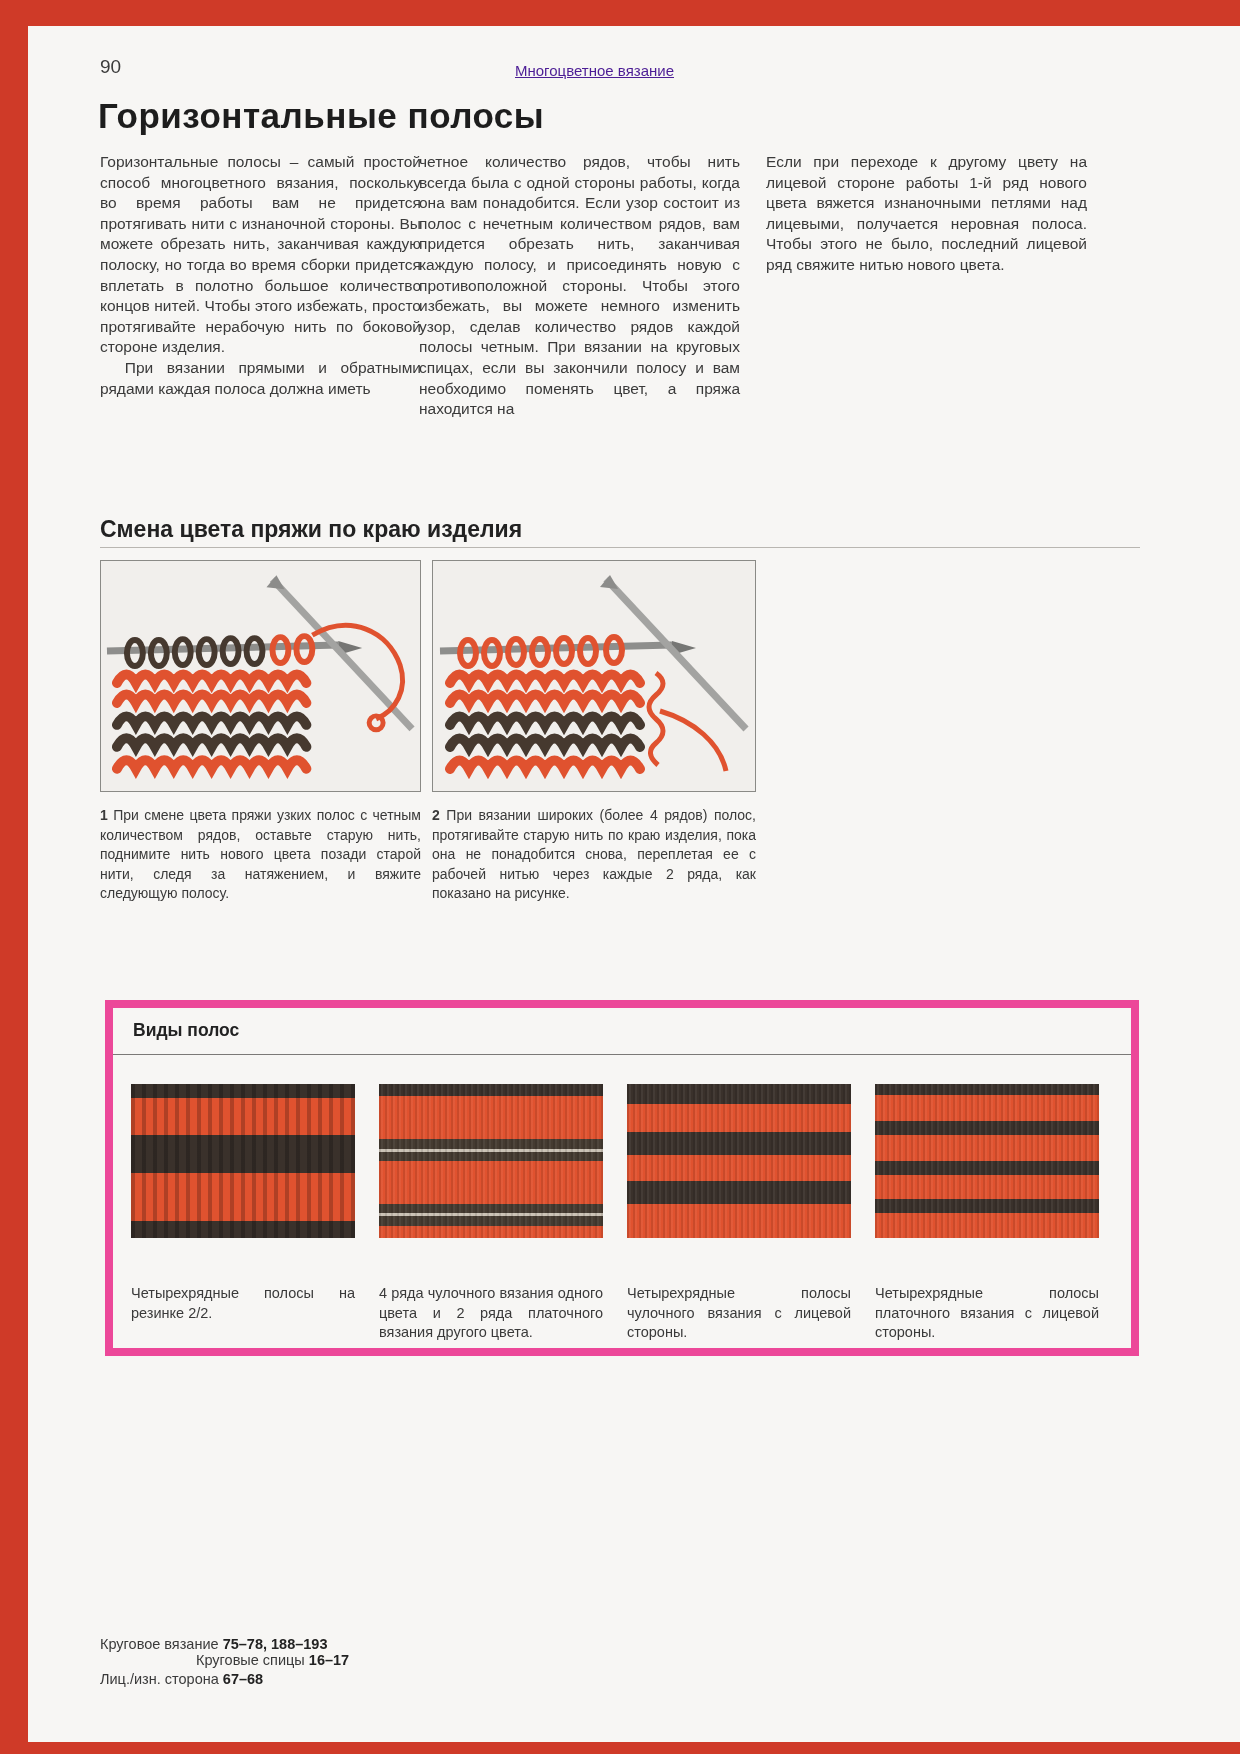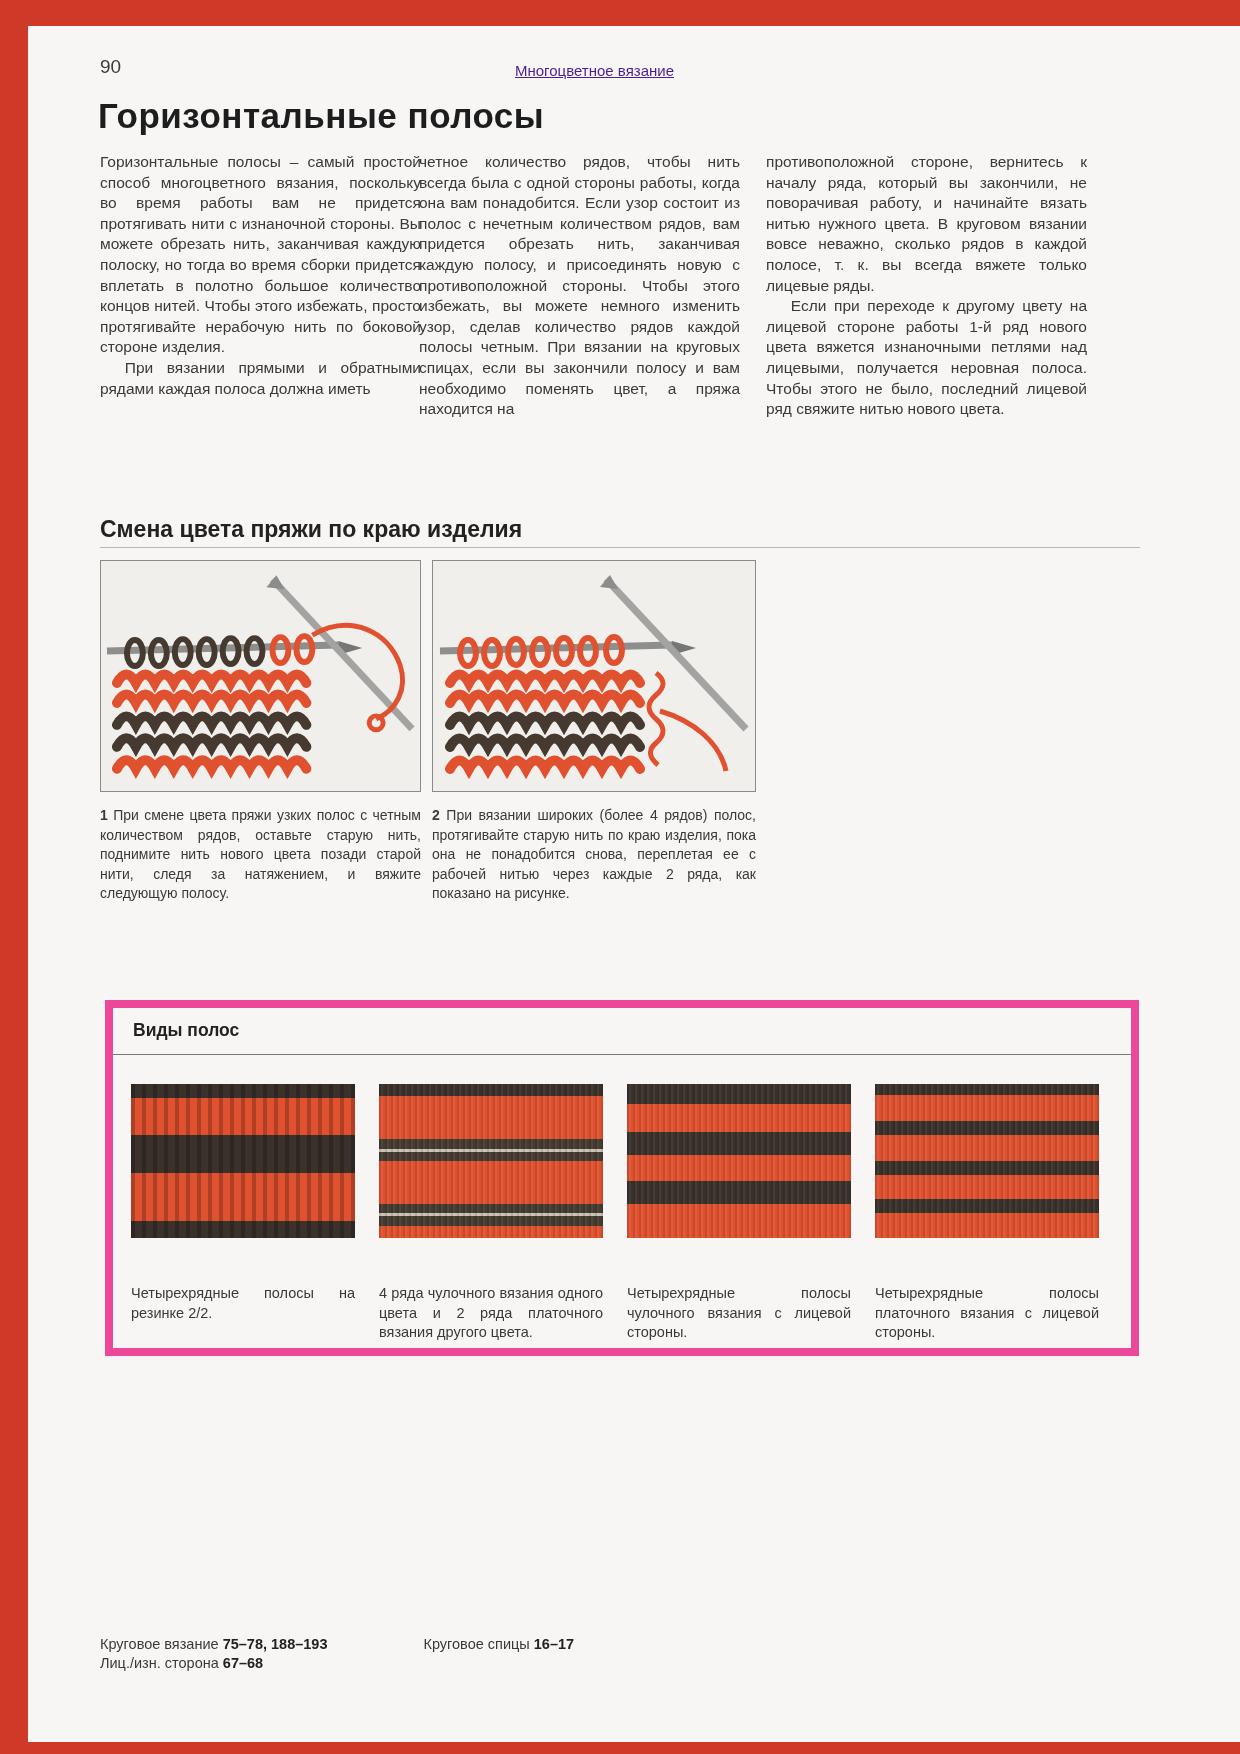--- a/index.html
+++ b/index.html
@@ -52,21 +52,21 @@
       #e0522f 50% 78%, #453b31 78% 84%, #c9c1b4 84% 86%, #453b31 86% 92%, #e0522f 92% 100%);}
   .sw3{background:linear-gradient(180deg,
       #3a312b 0 13%, #e0522f 13% 31%, #3a312b 31% 46%, #e0522f 46% 63%, #3a312b 63% 78%, #e0522f 78% 100%);}
   .sw4{background:linear-gradient(180deg,
       #3a312b 0 7%, #e0522f 7% 24%, #3a312b 24% 33%, #e0522f 33% 50%, #3a312b 50% 59%,
       #e0522f 59% 75%, #3a312b 75% 84%, #e0522f 84% 100%);}
   .sw-caps{position:absolute;left:18px;top:248px;width:998px;display:flex;gap:24px;}
   .sw-cap{width:224px;font-size:14.5px;line-height:19.6px;text-align:justify;color:#3a3a3a;margin-top:28px;}
 
   .footer{position:absolute;left:100px;top:1636px;width:1040px;font-size:14.5px;color:#3a3a3a;}
-  .footer .row1{display:flex;}
+  .footer .row1{display:flex;flex-direction:column;}
   .footer .e2{margin-left:96px;}
   .footer b{font-weight:bold;color:#222;}
   .footer .row2{margin-top:3px;}
 </style>
 </head>
 <body>
 
 <div class="bar bar-top"></div>
 <div class="bar bar-left"></div>
 <div class="bar bar-bottom"></div>
@@ -76,21 +76,20 @@
 <h1 class="title" style="margin:0;">Горизонтальные полосы</h1>
 
 <div class="col col1">
   <p>Горизонтальные полосы – самый простой способ многоцветного вязания, поскольку во время работы вам не придется протягивать нити с изнаночной стороны. Вы можете обрезать нить, заканчивая каждую полоску, но тогда во время сборки придется вплетать в полотно большое количество концов нитей. Чтобы этого избежать, просто протягивайте нерабочую нить по боковой стороне изделия.</p>
   <p>При вязании прямыми и обратными рядами каждая полоса должна иметь</p>
 </div>
 <div class="col col2">
   <p>четное количество рядов, чтобы нить всегда была с одной стороны работы, когда она вам понадобится. Если узор состоит из полос с нечетным количеством рядов, вам придется обрезать нить, заканчивая каждую полосу, и присоединять новую с противоположной стороны. Чтобы этого избежать, вы можете немного изменить узор, сделав количество рядов каждой полосы четным. При вязании на круговых спицах, если вы закончили полосу и вам необходимо поменять цвет, а пряжа находится на</p>
 </div>
 <div class="col col3">
-  <p>противоположной стороне, вернитесь к началу ряда, который вы закончили, не поворачивая работу, и начинайте вязать нитью нужного цвета. В круговом вязании вовсе неважно, сколько рядов в каждой полосе, т. к. вы всегда вяжете только лицевые ряды.</p>
   <p>Если при переходе к другому цвету на лицевой стороне работы 1-й ряд нового цвета вяжется изнаночными петлями над лицевыми, получается неровная полоса. Чтобы этого не было, последний лицевой ряд свяжите нитью нового цвета.</p>
 </div>
 
 <div class="sec-head">Смена цвета пряжи по краю изделия</div>
 <div class="sec-rule"></div>
 
 <div class="photo photo1">
   <svg viewBox="0 0 320 230">
     <defs>
       <path id="rowA" d="M16,0 q9.5,-17 19,0 q9.5,-17 19,0 q9.5,-17 19,0 q9.5,-17 19,0 q9.5,-17 19,0 q9.5,-17 19,0 q9.5,-17 19,0 q9.5,-17 19,0 q9.5,-17 19,0 q9.5,-17 19,0" fill="none" stroke-linecap="round"></path>
@@ -191,21 +190,21 @@
   </div>
 </div>
 
 <div class="footer">
   <div class="row1">
     <span>
       <span>Круговое вязание</span>
       <b>75–78, 188–193</b>
     </span>
     <span class="e2">
-      <span>Круговое спицы</span>
+      <span>Круговые спицы</span>
       <b>16–17</b>
     </span>
   </div>
   <div class="row2">
     <span>
       <span>Лиц./изн. сторона</span>
       <b>67–68</b>
     </span>
   </div>
 </div>

